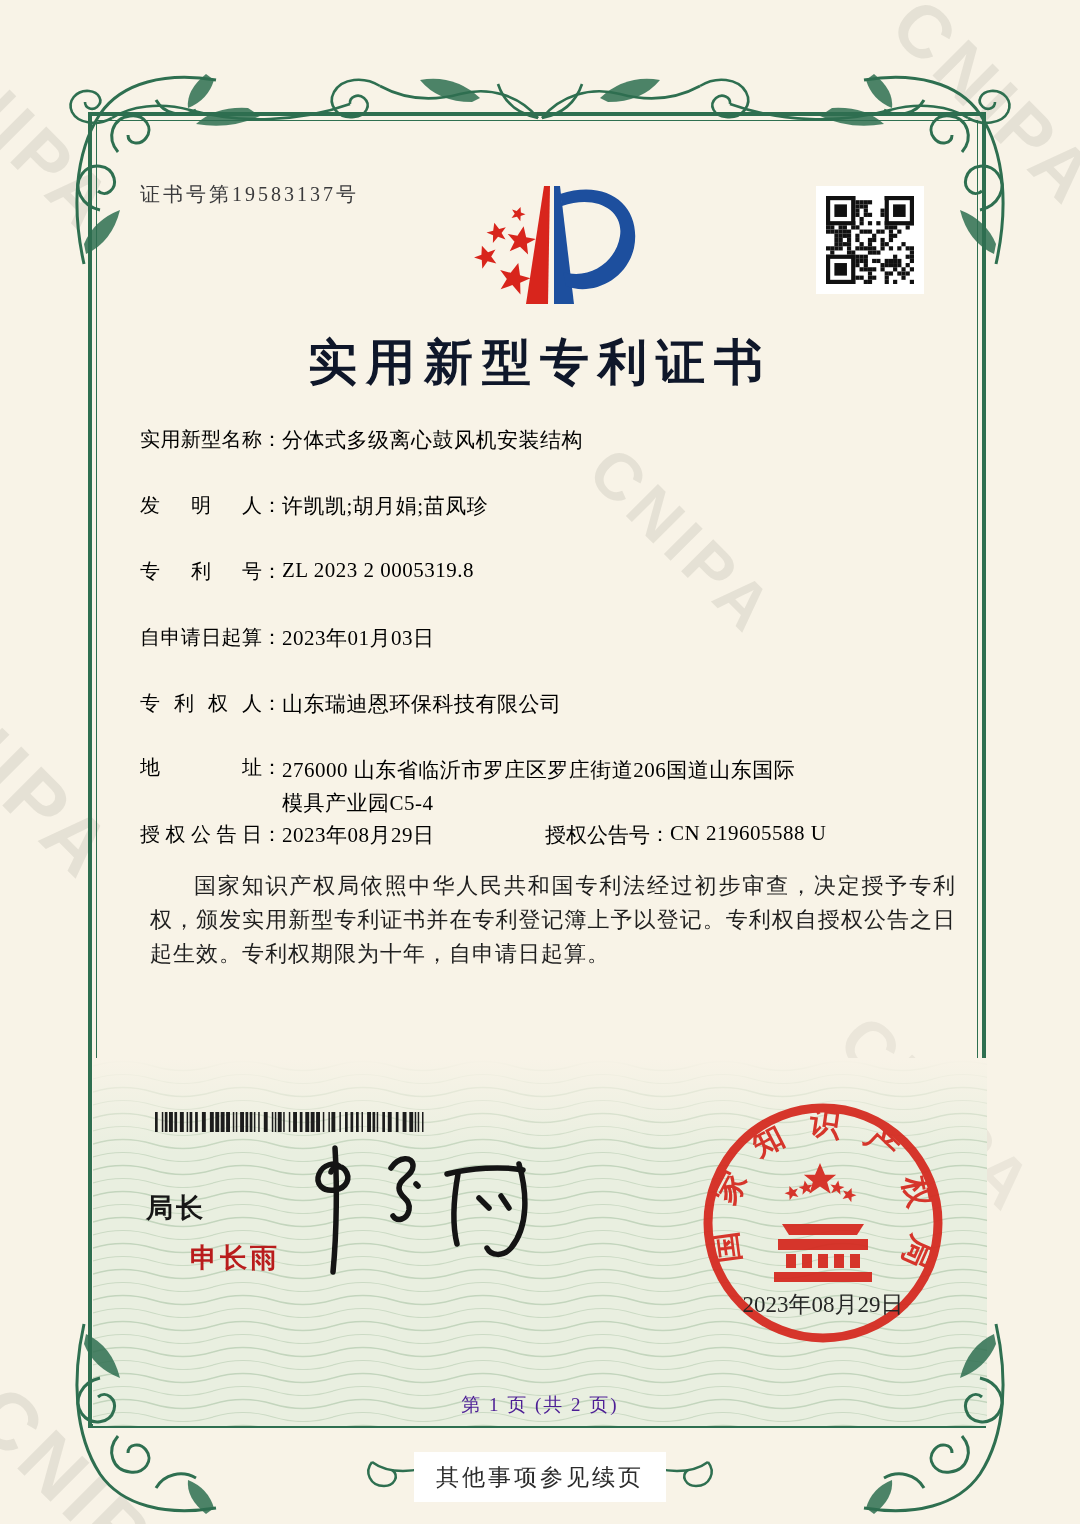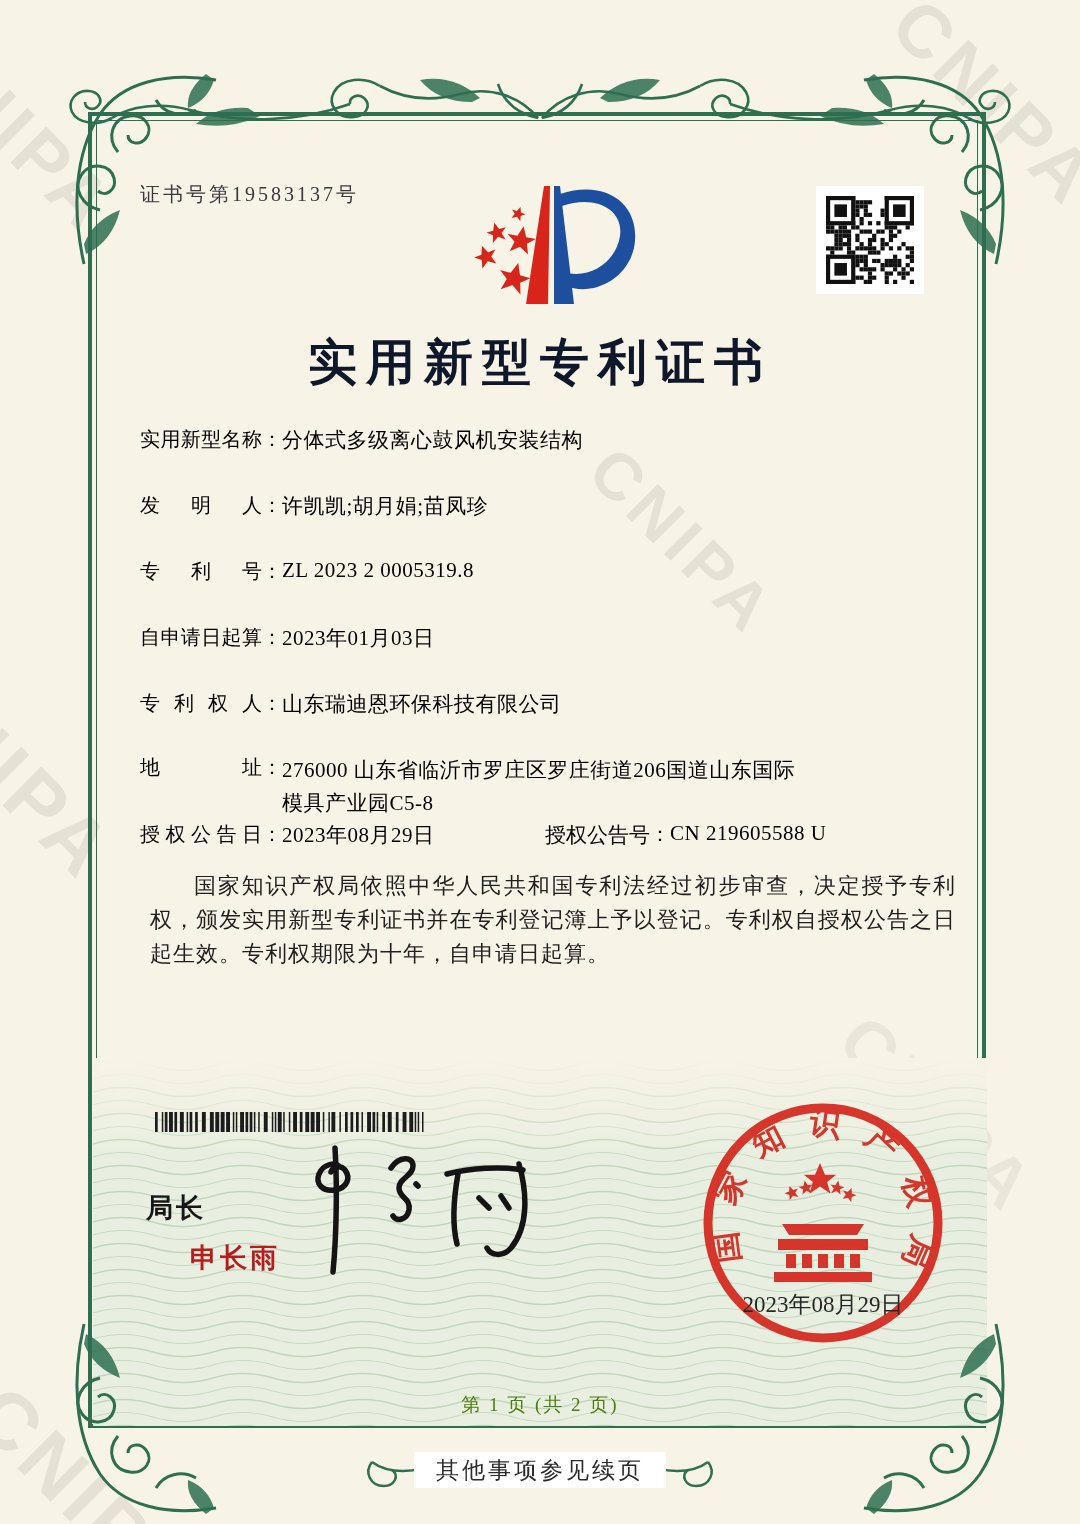--- a/index.html
+++ b/index.html
@@ -30,22 +30,22 @@
   .fval{display:inline-block;vertical-align:top;letter-spacing:.5px;}
   .addr-val{line-height:33px;white-space:normal;width:560px;}
   .grant-no-group{position:absolute;left:405px;top:0;}
   .paras{position:absolute;left:150px;width:806px;top:869px;font-size:22px;line-height:34px;color:#1f1f1f;text-align:justify;letter-spacing:1px;}
   .paras p{margin:0 0 13px 0;text-indent:2em;}
   .barcode-wrap{position:absolute;left:155px;top:1112px;}
   .sign-title{position:absolute;left:146px;top:1190px;font-family:"Liberation Sans","DejaVu Sans",sans-serif;font-weight:700;font-size:27px;color:#161616;letter-spacing:3px;}
   .sign-name{position:absolute;left:146px;top:1240px;font-family:"Liberation Sans","DejaVu Sans",sans-serif;font-weight:700;font-size:27px;color:#b91c1c;letter-spacing:3px;margin-left:44px;}
   .signature{position:absolute;left:295px;top:1140px;}
   .seal{position:absolute;left:696px;top:1096px;opacity:.93;}
-  .footer-page{position:absolute;left:0;right:0;top:1392px;text-align:center;font-size:19px;color:#4d7c0f;letter-spacing:2px;}
-  .cont-box{position:absolute;left:414px;top:1452px;width:252px;height:36px;background:#ffffff;display:flex;align-items:center;justify-content:center;font-size:23px;color:#2b2b2b;letter-spacing:3px;}
+  .footer-page{position:absolute;left:0;right:0;top:1392px;text-align:center;font-size:19px;color:#4c1d95;letter-spacing:2px;}
+  .cont-box{position:absolute;left:414px;top:1452px;width:252px;height:50px;background:#ffffff;display:flex;align-items:center;justify-content:center;font-size:23px;color:#2b2b2b;letter-spacing:3px;}
 </style>
 </head>
 <body>
 
 <svg width="0" height="0" style="position:absolute" aria-hidden="true">
   <defs>
     <path id="star" d="M0,-10 L2.94,-3.09 L9.51,-3.09 L4.19,1.18 L6.22,8.09 L0,3.82 L-6.22,8.09 L-4.19,1.18 L-9.51,-3.09 L-2.94,-3.09 Z"></path>
     <g id="cornerFl" stroke="#2e6f50" stroke-width="3" fill="none">
       <path d="M28,6 C16,60 18,116 44,156 C66,188 110,198 160,190"></path>
       <path d="M44,60 c-18,4 -28,22 -18,36 c9,12 28,10 32,-4 c3,-11 -8,-20 -16,-13"></path>
@@ -300,21 +300,21 @@
 <div class="frow" style="top:558px;">
   <span class="flabel">专利号</span><span class="fsep">：</span><span class="fval">ZL 2023 2 0005319.8</span>
 </div>
 <div class="frow" style="top:624px;">
   <span class="flabel">自申请日起算</span><span class="fsep">：</span><span class="fval">2023年01月03日</span>
 </div>
 <div class="frow" style="top:690px;">
   <span class="flabel">专利权人</span><span class="fsep">：</span><span class="fval">山东瑞迪恩环保科技有限公司</span>
 </div>
 <div class="frow" style="top:754px;">
-  <span class="flabel">地址</span><span class="fsep">：</span><span class="fval addr-val"><span>276000 山东省临沂市罗庄区罗庄街道206国道山东国际</span><br><span>模具产业园C5-8</span></span>
+  <span class="flabel">地址</span><span class="fsep">：</span><span class="fval addr-val"><span>276000 山东省临沂市罗庄区罗庄街道206国道山东国际</span><br><span>模具产业园C5-4</span></span>
 </div>
 <div class="frow" style="top:821px;">
   <span class="flabel">授权公告日</span><span class="fsep">：</span><span class="fval">2023年08月29日</span>
   <span class="grant-no-group">
     <span>授权公告号</span><span class="fsep">：</span><span class="fval">CN 219605588 U</span>
   </span>
 </div>
 
 <div class="paras">
   <p>国家知识产权局依照中华人民共和国专利法经过初步审查，决定授予专利权，颁发实用新型专利证书并在专利登记簿上予以登记。专利权自授权公告之日起生效。专利权期限为十年，自申请日起算。</p>

